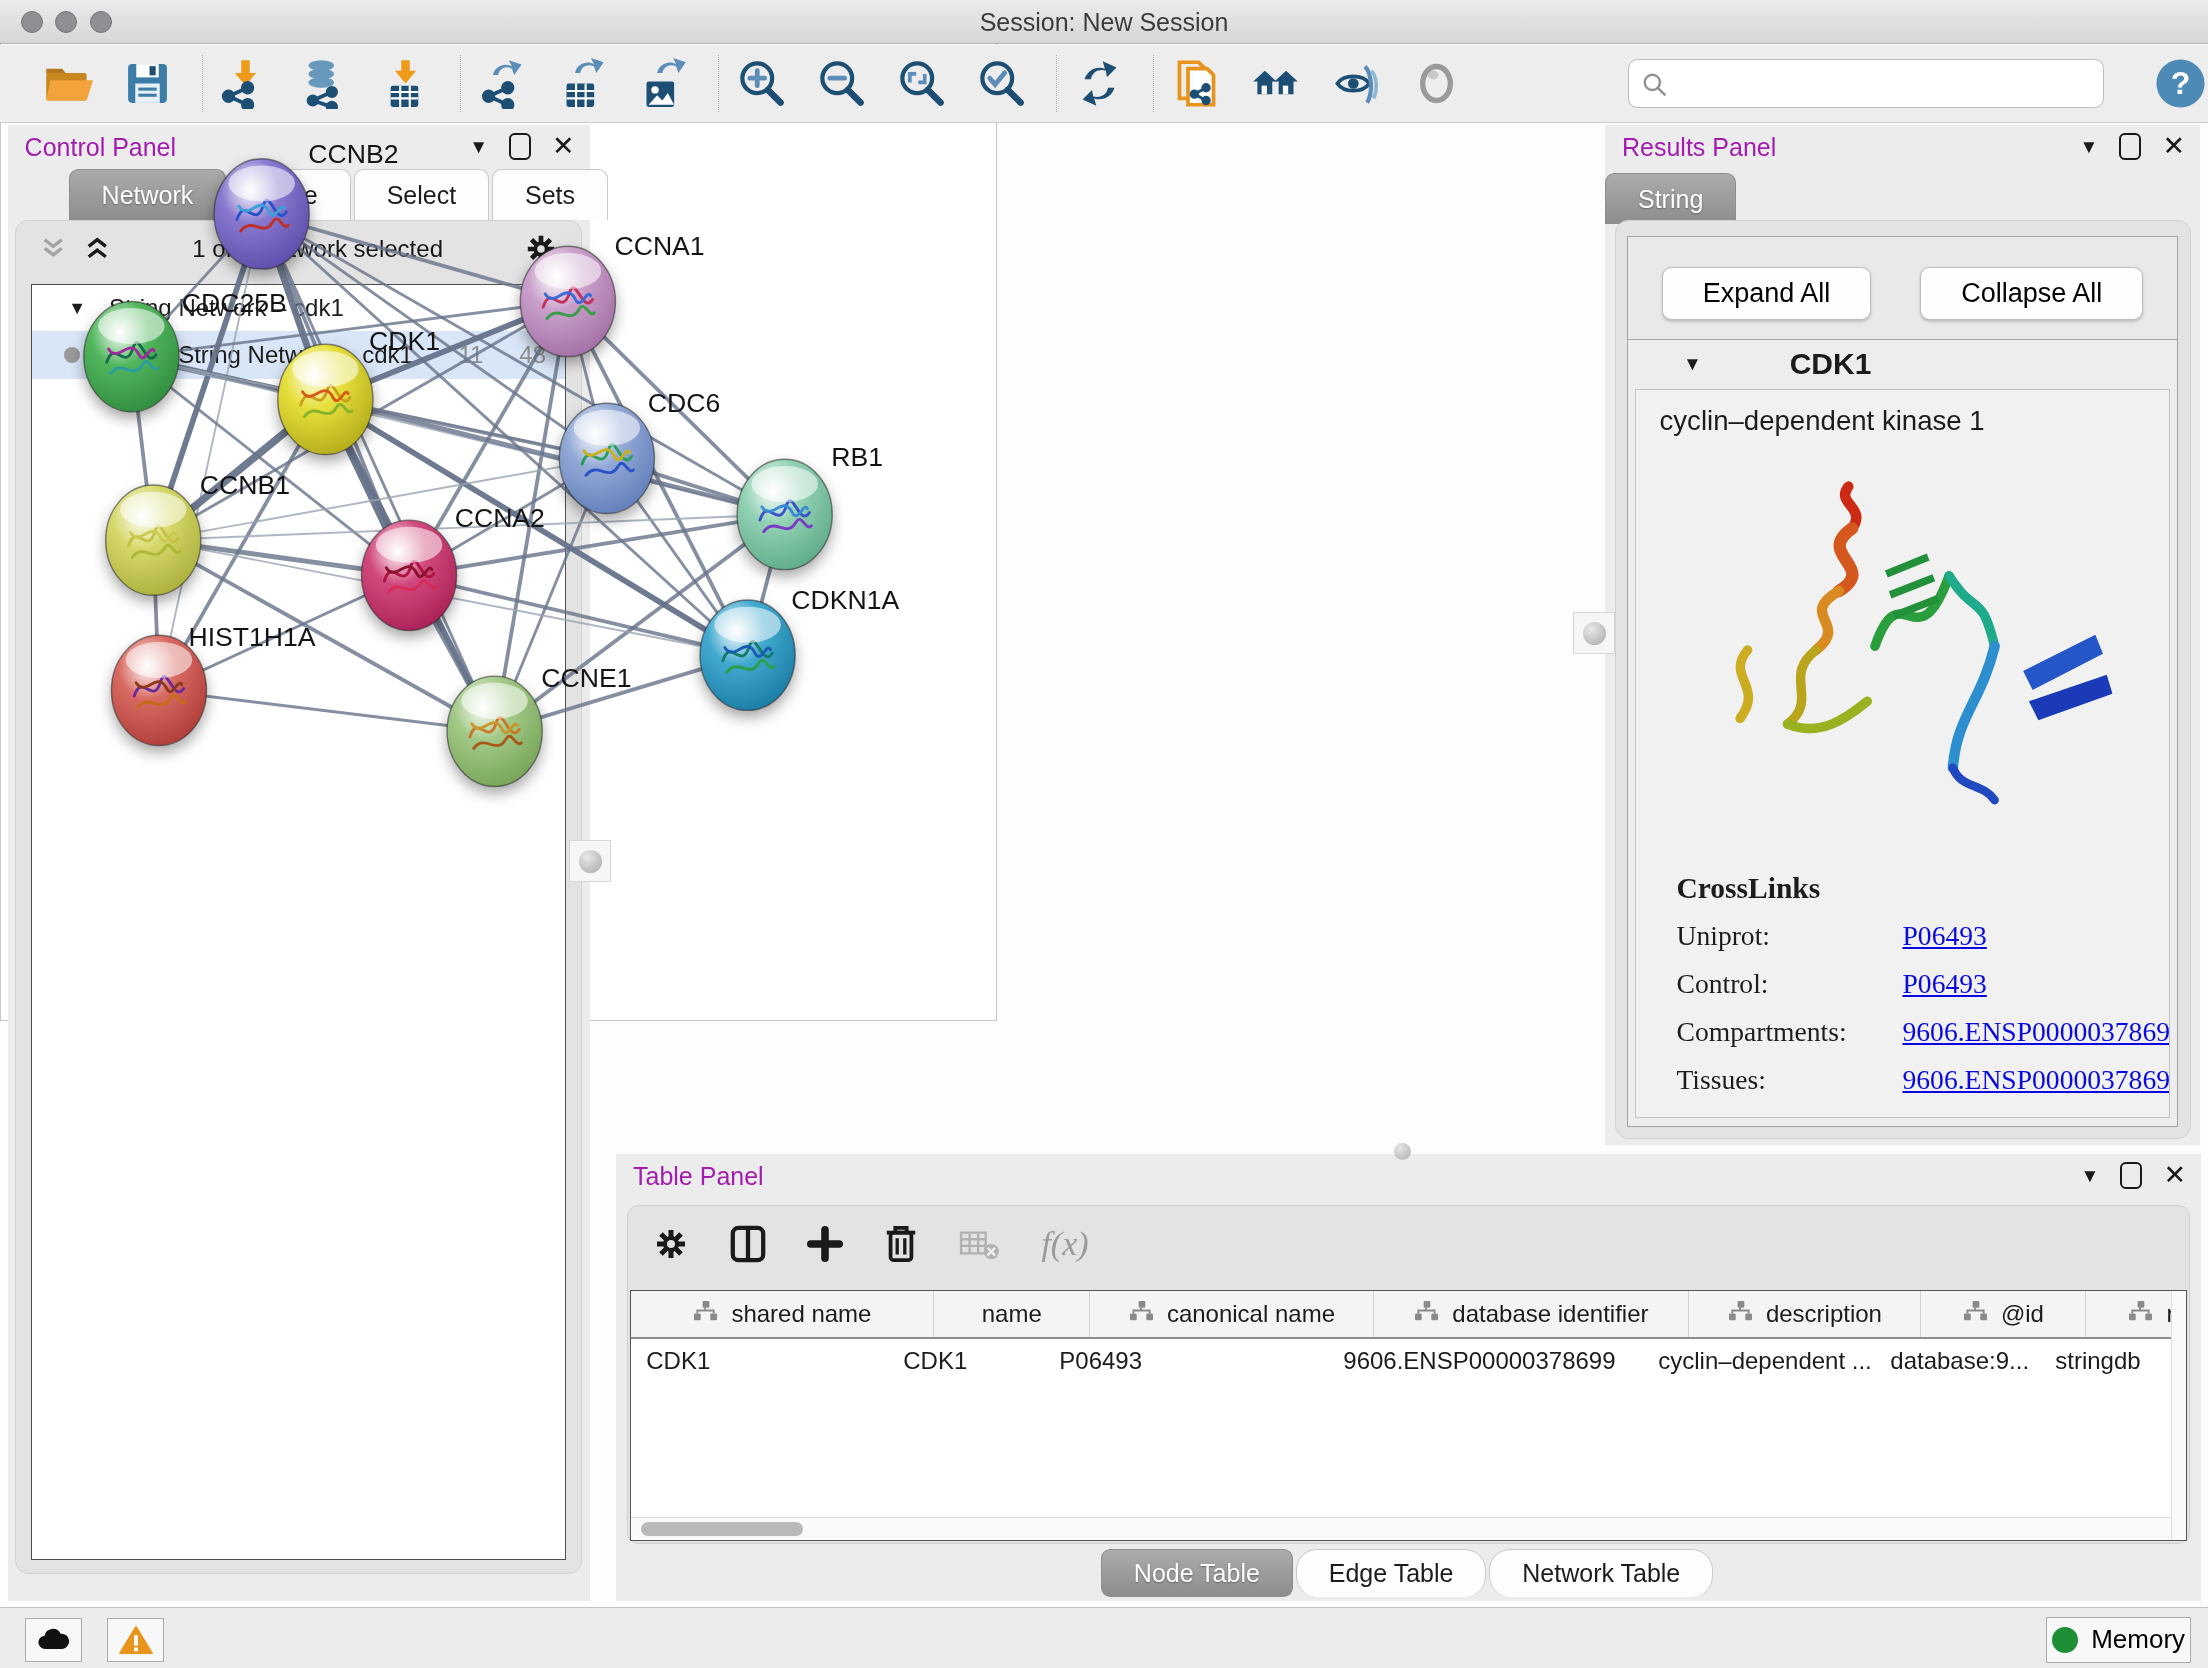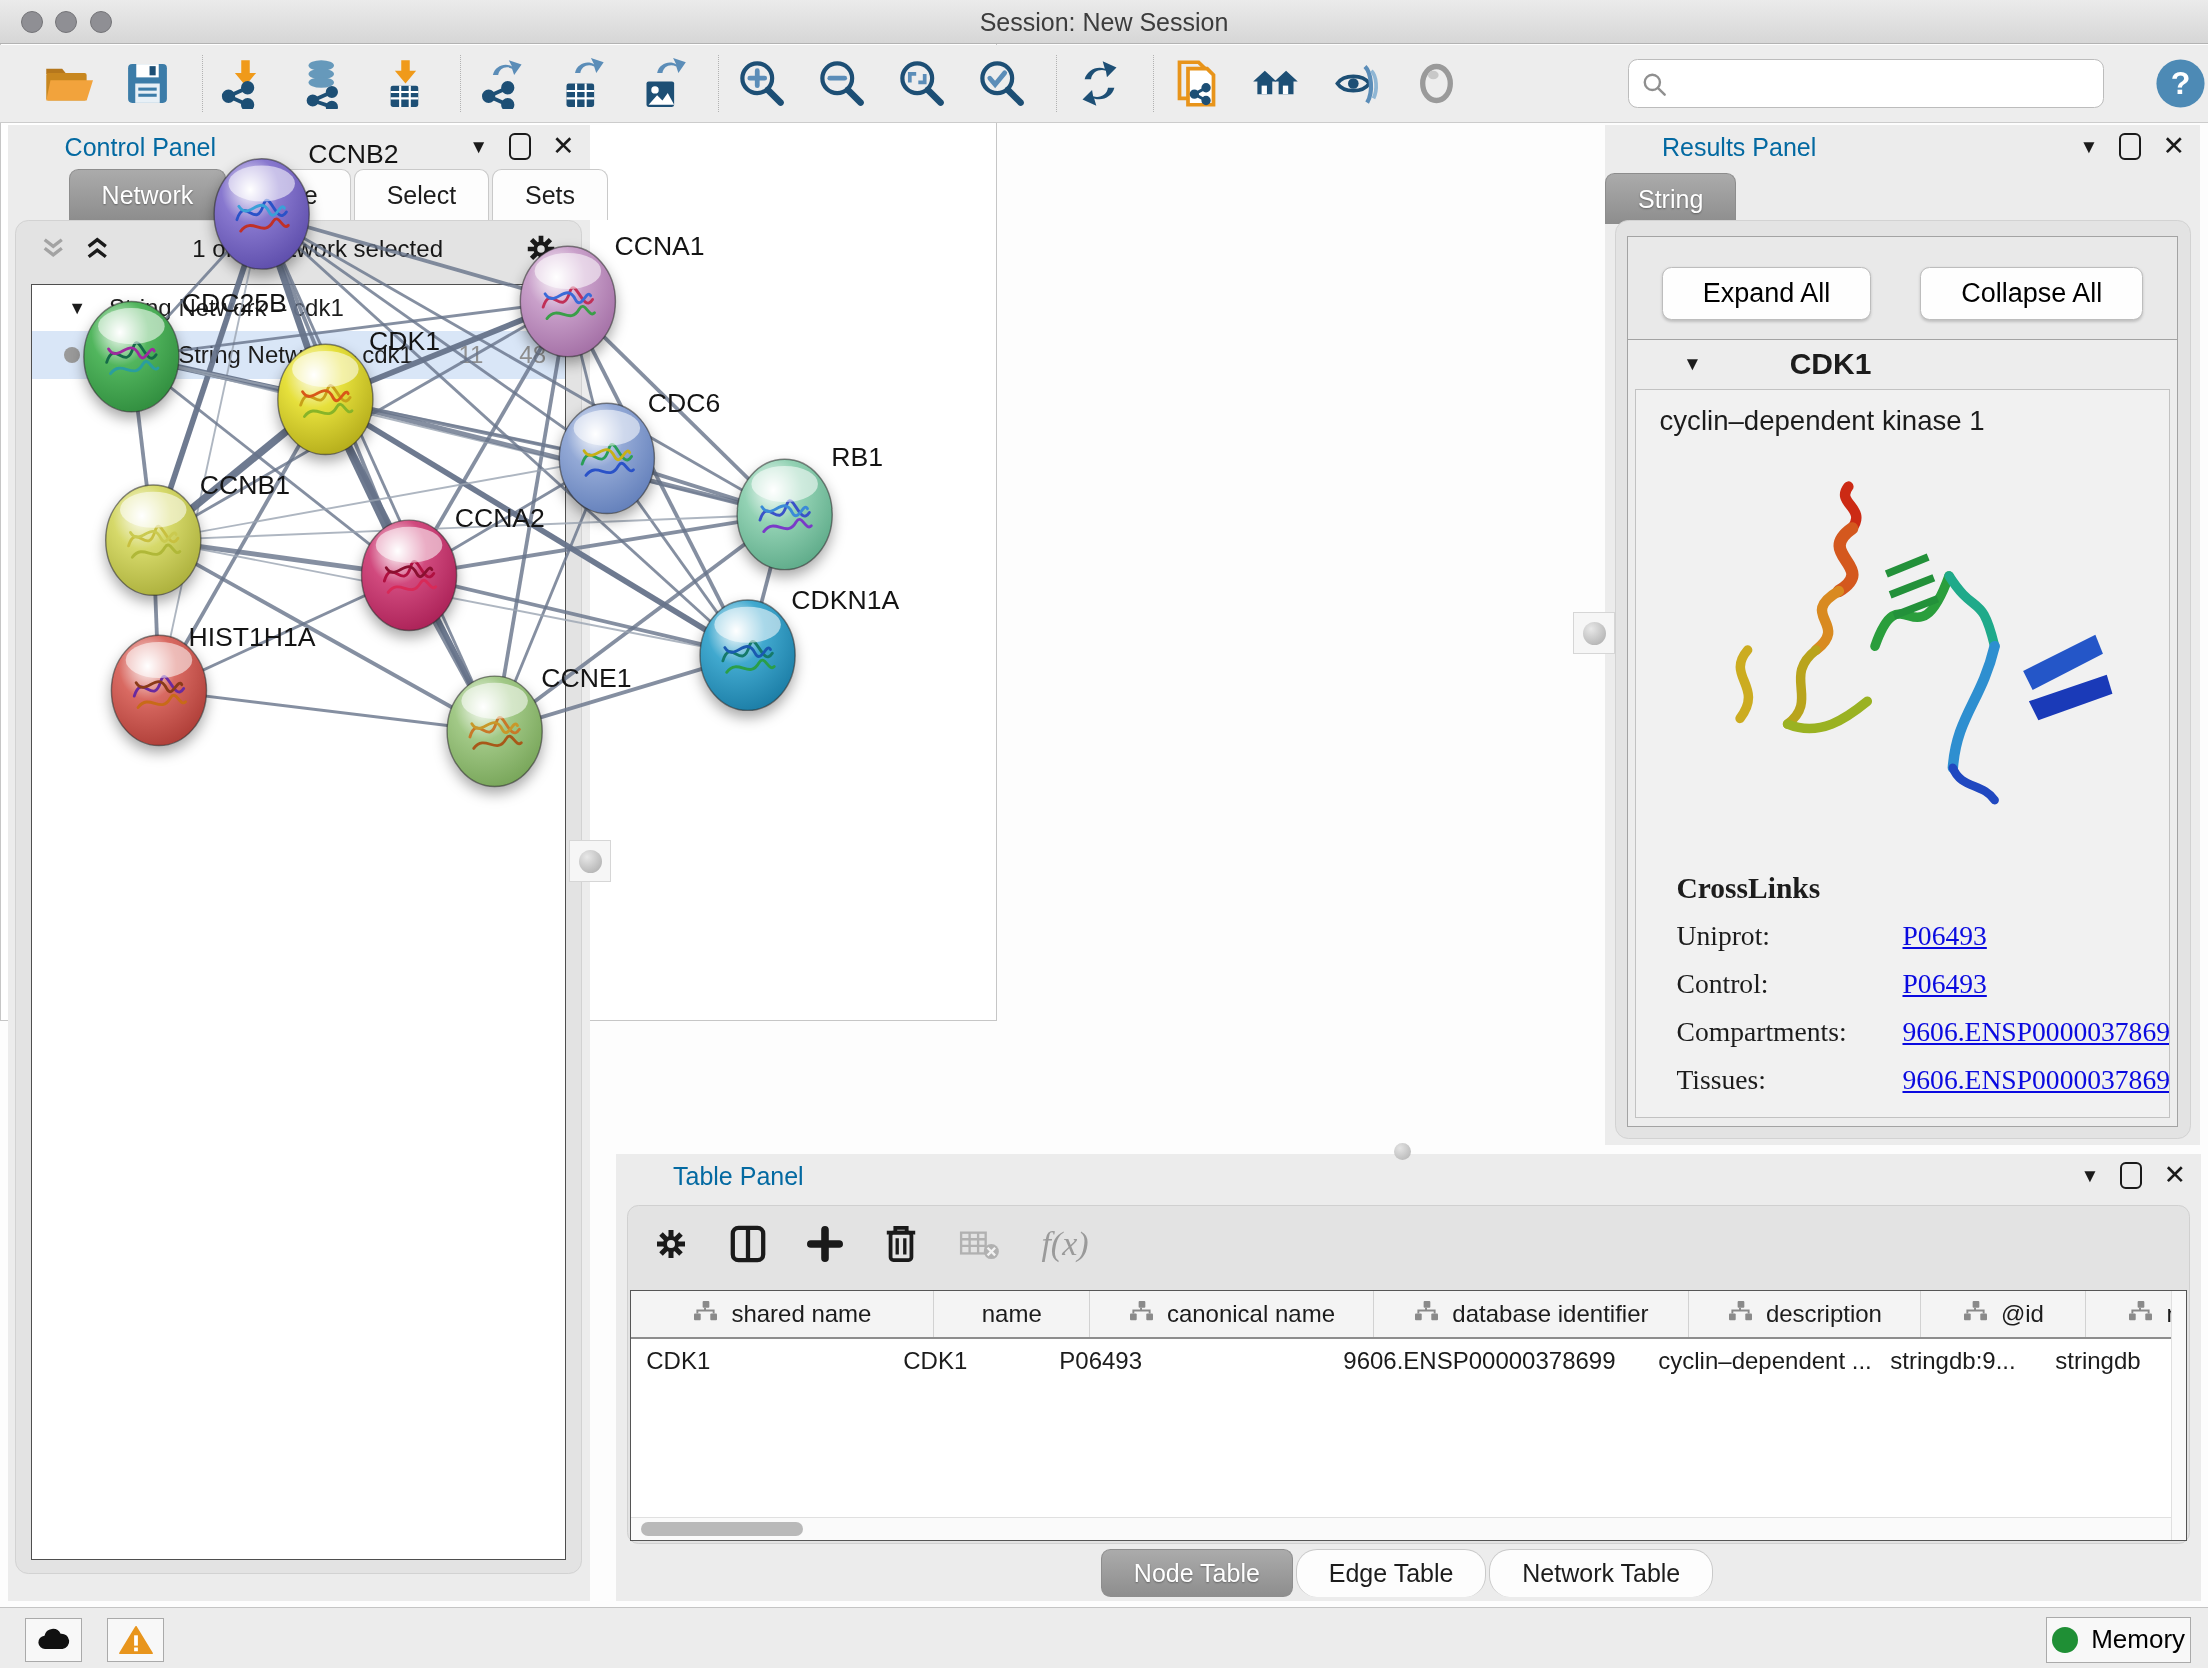--- a/index.html
+++ b/index.html
@@ -23,21 +23,21 @@
   .tsep { width:0; height:57px; border-left:1.9px dotted #b2b2b2; margin:0 15px 0 1.9px; }
   .searchbox { position:absolute; left:1628px; top:14.3px; width:476px; height:49px; background:#ffffff;
                border:1.9px solid #bcbcbc; border-radius:9.5px; display:flex; align-items:center; padding:0 11.4px; }
   .searchbox input { flex:1; border:none; outline:none; background:transparent; font-size:24px;
                      font-family:inherit; margin-left:7.6px; }
   .helpbtn { position:absolute; left:2153px; top:11.4px; width:55px; height:55px; border:none; background:none; padding:0; cursor:pointer;}
 
   
   .panel { position:absolute; background:#ececec; }
   .panel-header { position:relative; height:42px; }
-  .panel-title { position:absolute; left:17px; top:7.6px; font-size:25px; color:#0369a1;margin-left:40px; }
+  .panel-title { position:absolute; left:17px; top:7.6px; font-size:25px; color:#a21caf; }
   .win-controls { position:absolute; right:15px; top:7.6px; display:flex; gap:21px; align-items:center; }
   .wc-caret { font-size:19px; color:#1a1a1a; line-height:27px; }
   .wc-square { width:22px; height:27px; border:2.9px solid #1a1a1a; border-radius:5.7px; }
   .wc-close { font-size:27px; font-weight:bold; color:#1a1a1a; line-height:27px; }
 
   .tab { height:51px; padding:0 32px; font-size:25px; display:flex; align-items:center;
          background:#fdfdfd; border:1px solid #c9c9c9; border-bottom:none;
          border-radius:9.5px 9.5px 0 0; margin-right:2.9px; cursor:pointer; }
   .tab.active { background:linear-gradient(#ababab,#8d8d8d); color:#ffffff; border-color:#8d8d8d;
                 text-shadow:0 1px 1.9px rgba(0,0,0,.35); }
@@ -817,21 +817,21 @@
               <span>namespace</span>
             </div>
           </div>
         <div id="table-body">
             <div class="trow">
               <div class="td" style="width: 257px;">CDK1</div>
               <div class="td" style="width: 156px;">CDK1</div>
               <div class="td" style="width: 284px;">P06493</div>
               <div class="td" style="width: 315px;">9606.ENSP00000378699</div>
               <div class="td" style="width: 232px;">cyclin–dependent ...</div>
-              <div class="td" style="width: 165px;">stringdb:9...</div>
+              <div class="td" style="width: 165px;">database:9...</div>
               <div class="td" style="width: 247px;">stringdb</div>
             </div>
           </div>
         <div class="vscroll"></div>
         <div class="hscroll">
             <div class="hthumb"></div>
           </div>
       </div>
     </div>
     <div class="tp-tabs" id="tp-tabs">

